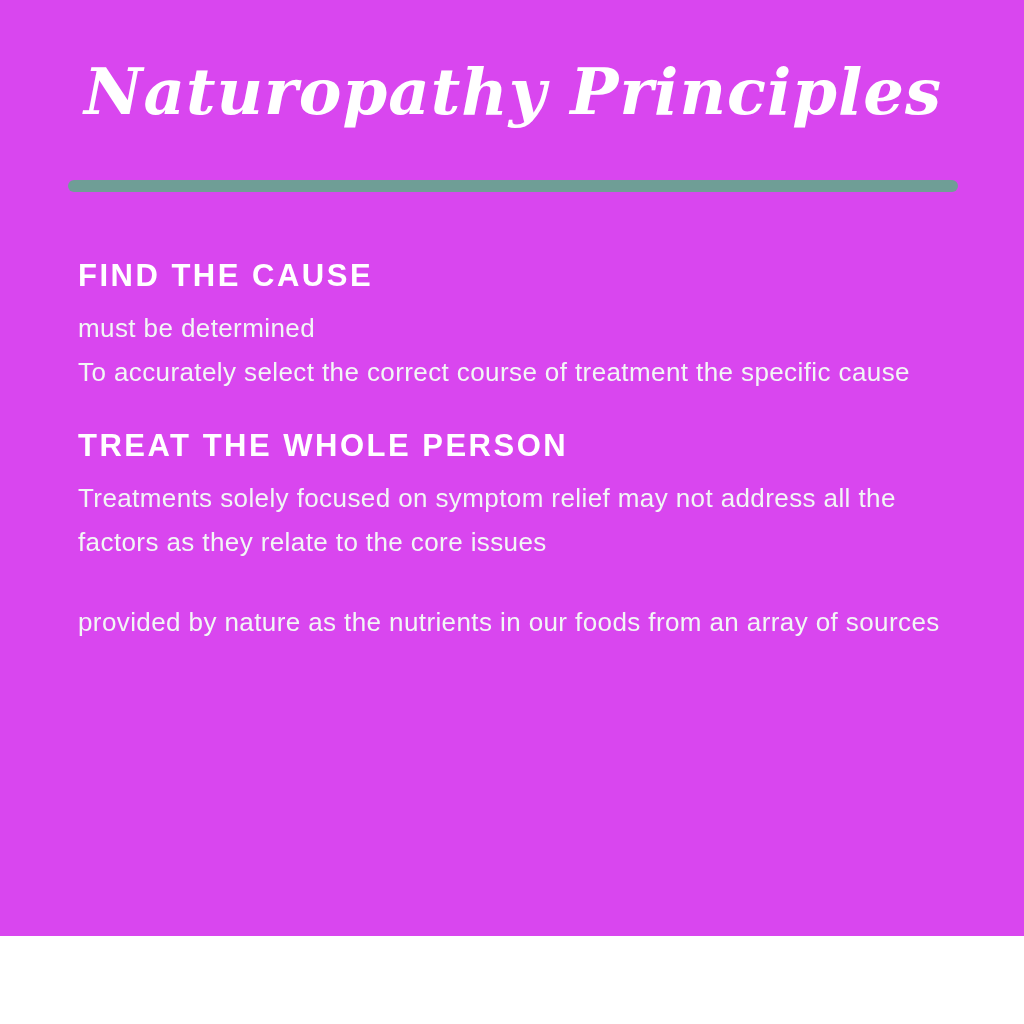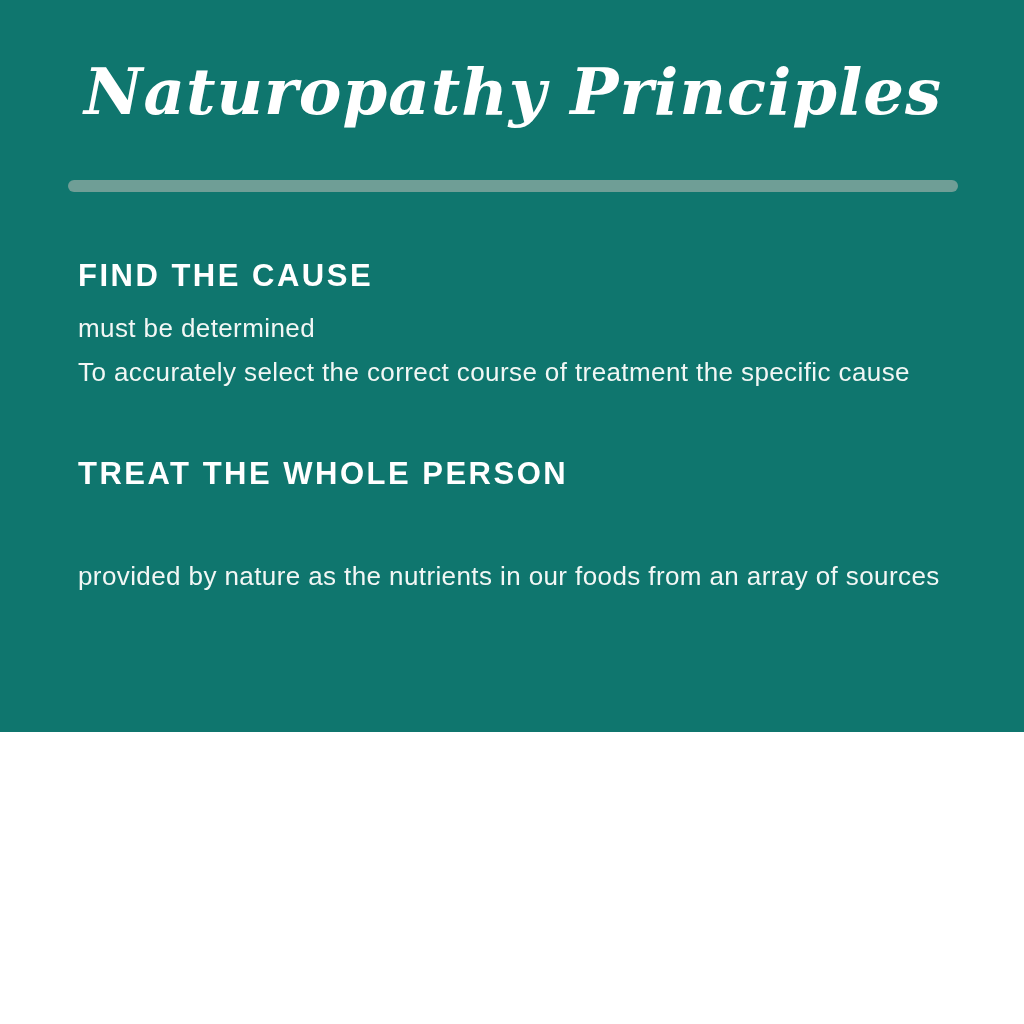--- a/index.html
+++ b/index.html
@@ -2,22 +2,22 @@
 <html><head>
 <meta charset="utf-8">
 <style>
   html, body {
     margin: 0;
     padding: 0;
   }
   .poster {
     position: relative;
     width: 1024px;
-    height: 732px;
-    background: #0f766e;
+    height: 936px;
+    background: #d946ef;
     overflow: hidden;
     font-family: "Liberation Sans", sans-serif;
   }
   .inner {
     padding: 0 64px 0 78px;
   }
   .title {
     margin: 0;
     padding-top: 52px;
     padding-left: 6px;
@@ -31,21 +31,21 @@
     white-space: nowrap;
   }
   .divider {
     margin-top: 48px;
     margin-left: -10px;
     width: 890px;
     height: 12px;
     border-radius: 6px;
     background: #6f9e96;
   }
-  .section { margin-top: 64px; }
+  .section { margin-top: 36px; }
   .section.first { margin-top: 68px; }
   .section-heading {
     margin: 0;
     font-size: 31px;
     line-height: 32px;
     font-weight: 700;
     letter-spacing: 2.5px;
     color: #ffffff;
     white-space: nowrap;
   }
@@ -72,20 +72,24 @@
     <div class="section first">
       <h2 class="section-heading">FIND THE CAUSE</h2>
       <div class="section-body">
         <div class="body-line">must be determined</div>
         <div class="body-line">To accurately select the correct course of treatment the specific cause</div>
       </div>
     </div>
 
     <div class="section">
       <h2 class="section-heading">TREAT THE WHOLE PERSON</h2>
+      <div class="section-body">
+        <div class="body-line">Treatments solely focused on symptom relief may not address all the</div>
+        <div class="body-line">factors as they relate to the core issues</div>
+      </div>
     </div>
 
 
     <div class="section">
       <div class="section-body">
         <div class="body-line">provided by nature as the nutrients in our foods from an array of sources</div>
       </div>
     </div>
 
   </div>

